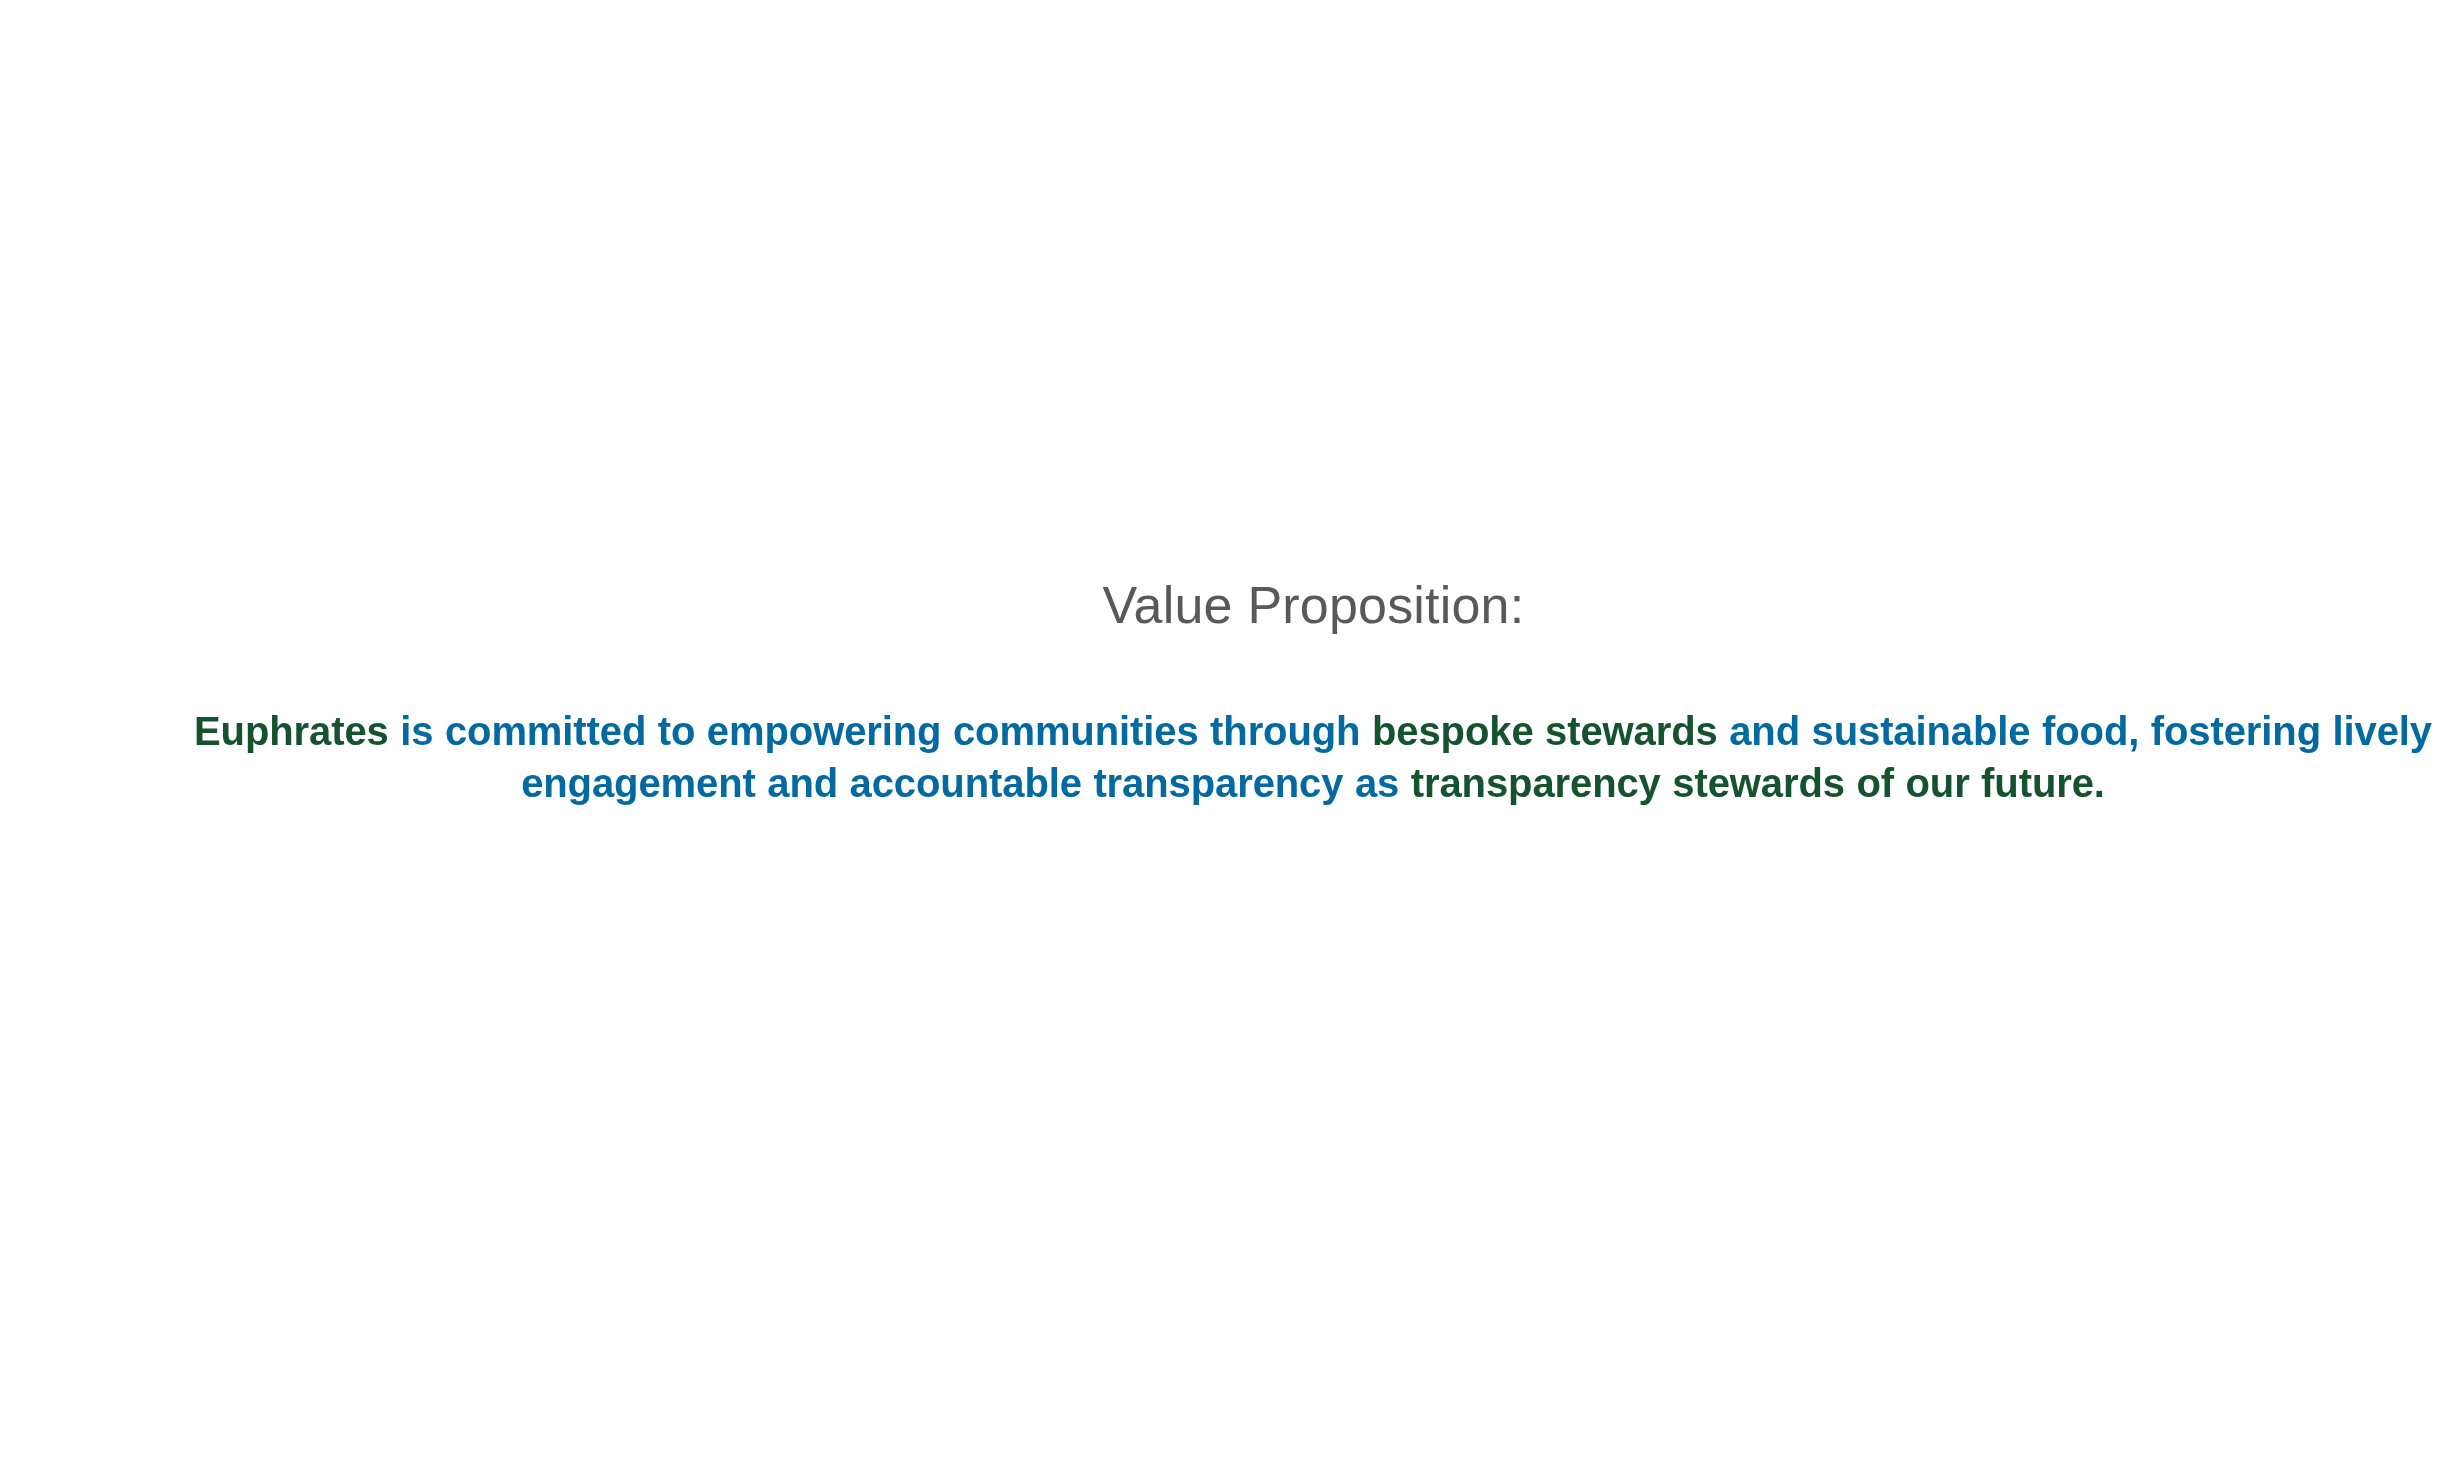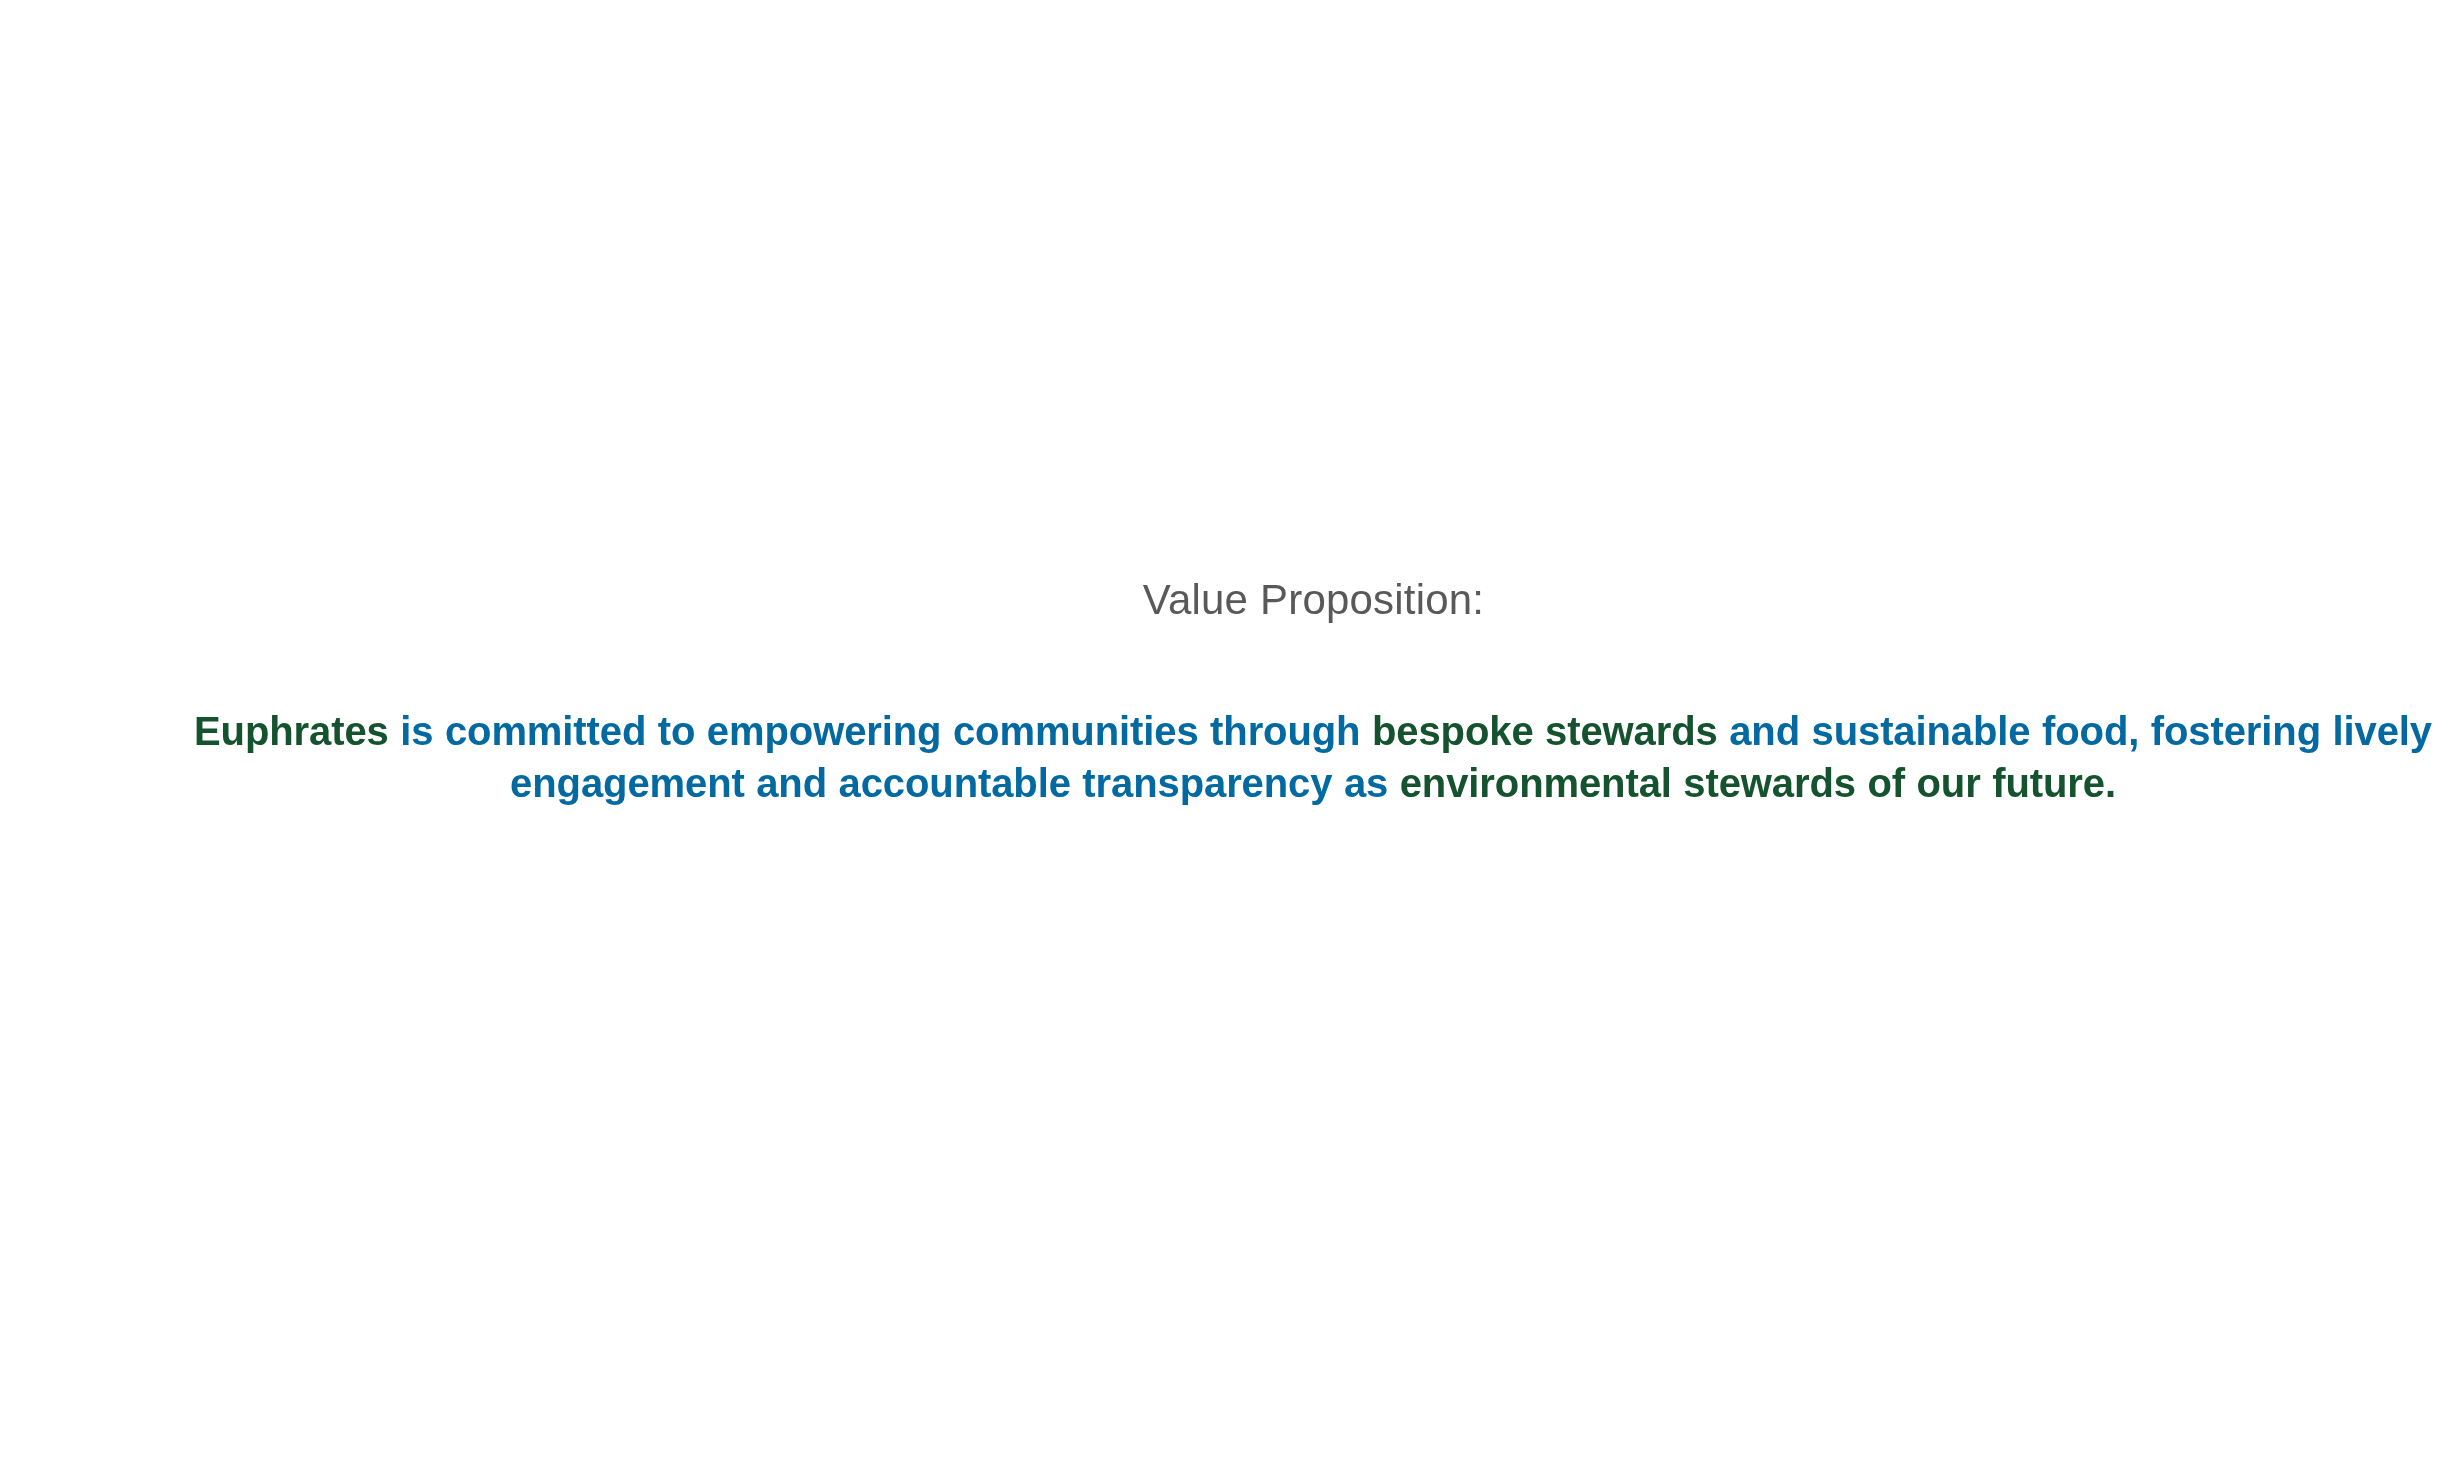--- a/index.html
+++ b/index.html
@@ -28,21 +28,21 @@
     position: absolute;
     left: 0;
     top: 575px;
     width: 2627px;
     text-align: center;
   }
 
   .heading-text {
     display: inline-block;
     font-family: "Liberation Sans", sans-serif;
-    font-size: 42px;
+    font-size: 52px;
     font-weight: 400;
     line-height: 1.18;
     letter-spacing: 0.2px;
     color: #595959;
     white-space: nowrap;
   }
 
   
   .body-block {
     position: absolute;
@@ -75,18 +75,18 @@
 <body>
 
 <div class="slide">
 
   <div class="heading-block">
     <span class="heading-text">Value Proposition:</span>
   </div>
 
   <div class="body-block">
     <p class="body-paragraph">
-      <span class="seg seg-blue">Euphrates</span><span class="seg seg-teal"> is committed to empowering communities through </span><span class="seg seg-blue">bespoke stewards</span><span class="seg seg-teal"> and sustainable food, fostering lively engagement and accountable transparency as </span><span class="seg seg-blue">environmental stewards of our future.</span>
+      <span class="seg seg-blue">Euphrates</span><span class="seg seg-teal"> is committed to empowering communities through </span><span class="seg seg-blue">bespoke stewards</span><span class="seg seg-teal"> and sustainable food, fostering lively engagement and accountable transparency as </span><span class="seg seg-blue">transparency stewards of our future.</span>
     </p>
   </div>
 
 </div>
 
 
 </body></html>

